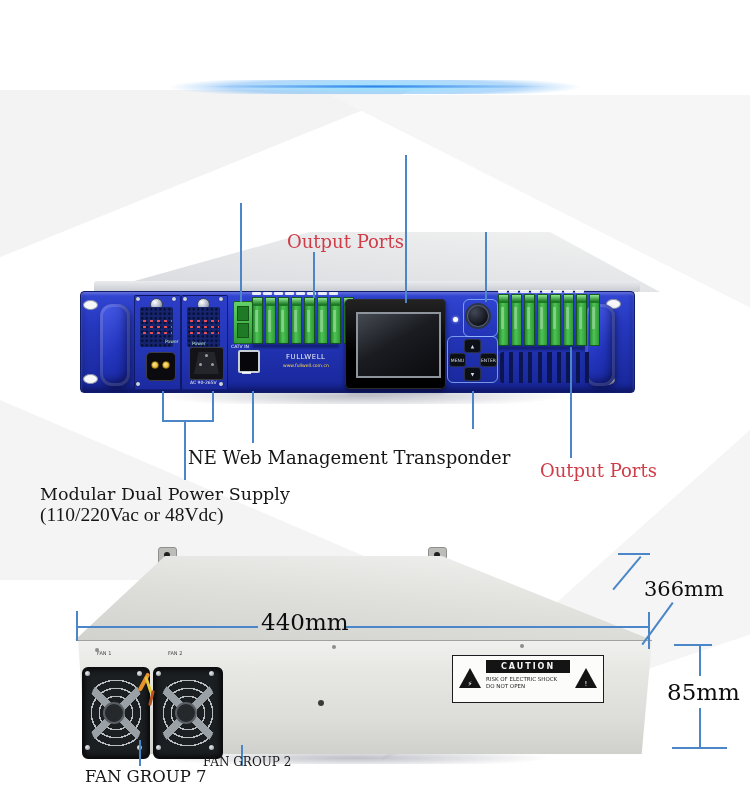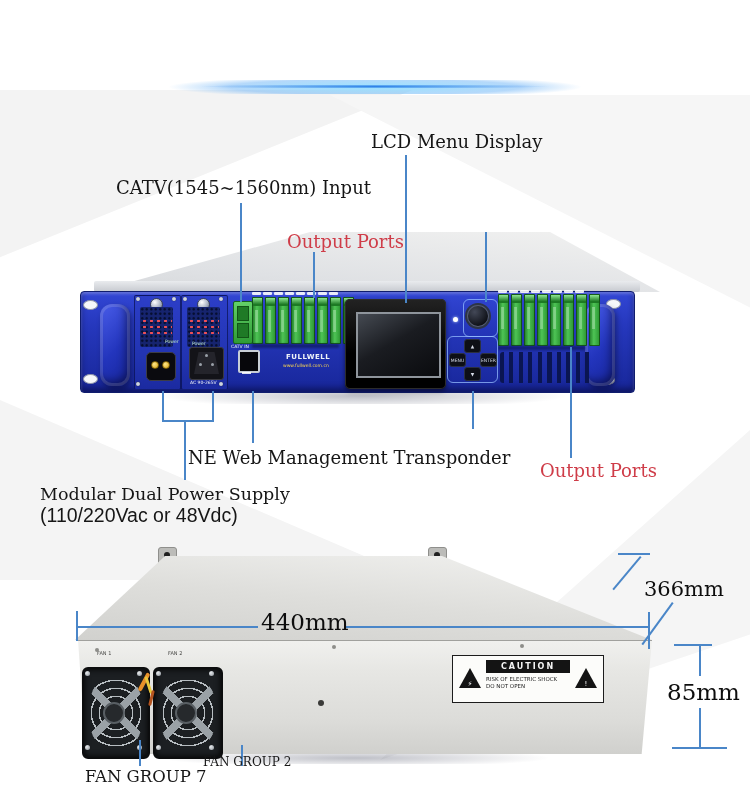--- a/index.html
+++ b/index.html
@@ -176,21 +176,21 @@
       <div class="port"></div>
       <div class="port"></div>
       <div class="port"></div>
       <div class="port"></div>
       <div class="port"></div>
       <div class="port"></div>
       <div class="port"></div>
   </div>
   <div class="bankshadow" style="left:252px;top:344px;width:87px;height:4px"></div>
 
-  <span class="tinywhite" style="left:286px;top:353px;font-size:7px;font-weight:bold;letter-spacing:.5px">FULLWELL</span>
+  <span class="tinywhite" style="left:286px;top:353px;font-size:7px;font-weight:normal;letter-spacing:.5px">FULLWELL</span>
   <span class="tinywhite" style="left:283px;top:363px;font-size:4.5px;color:#ffd94d">www.fullwell.com.cn</span>
 
   <div class="lcd"></div>
   <div class="screen"></div>
   <div class="led"></div>
   <div class="outline-box" style="left:463px;top:299px;width:33px;height:36px"></div>
   <div class="lockbtn"></div>
   <div class="outline-box" style="left:447px;top:336px;width:49px;height:45px"></div>
   <div class="mbtn" style="left:464px;top:339px">
       <span>▲</span>
@@ -233,27 +233,25 @@
   <div class="vline" style="left:405px;top:155px;height:148px"></div>
   <div class="vline" style="left:485px;top:232px;height:70px"></div>
   <div class="vline" style="left:472px;top:391px;height:38px"></div>
   <div class="vline" style="left:570px;top:347px;height:111px"></div>
   <div class="vline" style="left:252px;top:391px;height:52px"></div>
   <div class="vline" style="left:162px;top:391px;height:31px"></div>
   <div class="vline" style="left:212px;top:391px;height:31px"></div>
   <div class="hline" style="left:162px;top:420px;width:52px"></div>
   <div class="vline" style="left:184px;top:422px;height:58px"></div>
 
-  <span class="lbl" style="left:371px;top:131px">LCD Menu Display</span>
-  <span class="lbl" style="left:116px;top:177px">CATV(1545~1560nm) Input</span>
   <span class="lbl red" style="left:287px;top:231px">Output Ports</span>
   <span class="lbl red" style="left:540px;top:460px">Output Ports</span>
   <span class="lbl" style="left:40px;top:484px;font-size:17.5px">Modular Dual Power Supply</span>
   <span class="lbl" style="left:188px;top:447px">NE Web Management Transponder</span>
-  <span class="lbl" style="left:40px;top:504px;font-size:19.5px;font-family:Liberation Sans, sans-serif">(110/220Vac or 48Vdc)</span>
+  <span class="lbl" style="left:40px;top:504px;font-size:19.5px;font-family:Liberation Serif, serif">(110/220Vac or 48Vdc)</span>
 
   <div class="r-ear" style="left:158px;top:547px">
       <i></i>
     </div>
   <div class="r-ear" style="left:428px;top:547px">
       <i></i>
     </div>
   <div class="r-top"></div>
   <div class="r-face"></div>
   <div class="devshadow" style="left:95px;top:752px;width:520px;height:12px"></div>

